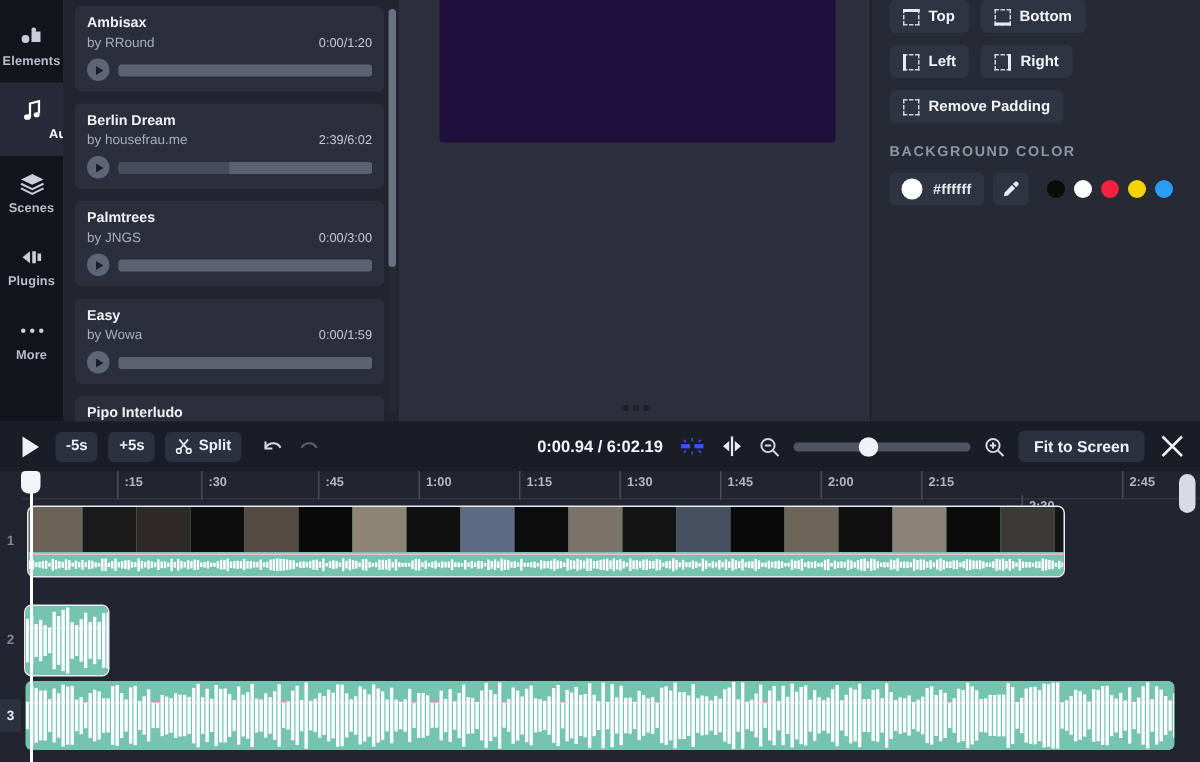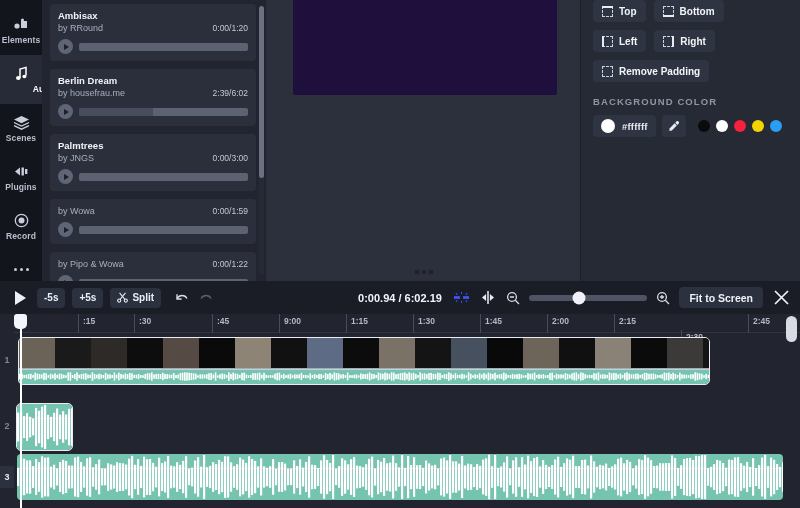--- a/index.html
+++ b/index.html
@@ -163,29 +163,20 @@
         <span class="rail-ico">
           <svg width="17" height="13" viewBox="0 0 17 13">
               <path d="M2 6.5 7 2.5v8z" fill="#c9cedb"></path>
               <rect x="8.5" y="2.5" width="2.4" height="8" fill="#c9cedb"></rect>
               <rect x="12" y="4" width="2.4" height="5" fill="#c9cedb"></rect>
             </svg>
         </span>
         <span class="rail-lb">Plugins</span>
       </div>
 
-      <div class="rail-item">
-        <span class="rail-ico">
-          <svg width="15" height="15" viewBox="0 0 15 15">
-              <circle cx="7.5" cy="7.5" r="6.2" fill="none" stroke="#c9cedb" stroke-width="1.3"></circle>
-              <circle cx="7.5" cy="7.5" r="3" fill="#c9cedb"></circle>
-            </svg>
-        </span>
-        <span class="rail-lb">Record</span>
-      </div>
 
       <div class="rail-item">
         <span class="rail-ico">
           <svg width="17" height="5" viewBox="0 0 17 5">
               <circle cx="2.5" cy="2.5" r="1.5" fill="#c9cedb"></circle>
               <circle cx="8.5" cy="2.5" r="1.5" fill="#c9cedb"></circle>
               <circle cx="14.5" cy="2.5" r="1.5" fill="#c9cedb"></circle>
             </svg>
         </span>
         <span class="rail-lb">More</span>
@@ -227,32 +218,34 @@
               <div class="tc-time">0:00/3:00</div>
             </div>
             <div class="tc-row3">
               <div class="playbtn"></div>
               <div class="bar">
                 <div class="bar-fill" style="width:0%"></div>
               </div>
             </div>
           </div>
           <div class="track-card">
+            <div class="tc-title">Easy</div>
             <div class="tc-row2">
               <div class="tc-artist">by Wowa</div>
               <div class="tc-time">0:00/1:59</div>
             </div>
             <div class="tc-row3">
               <div class="playbtn"></div>
               <div class="bar">
                 <div class="bar-fill" style="width:0%"></div>
               </div>
             </div>
           </div>
           <div class="track-card">
+            <div class="tc-title">Pipo Interludo</div>
             <div class="tc-row2">
               <div class="tc-artist">by Pipo &amp; Wowa</div>
               <div class="tc-time">0:00/1:22</div>
             </div>
             <div class="tc-row3">
               <div class="playbtn"></div>
               <div class="bar">
                 <div class="bar-fill" style="width:0%"></div>
               </div>
             </div>
@@ -406,21 +399,21 @@
     <div class="tick" style="left: 64px;">
           <span>:15</span>
         </div>
         <div class="tick" style="left: 120px;">
           <span>:30</span>
         </div>
         <div class="tick" style="left: 198px;">
           <span>:45</span>
         </div>
         <div class="tick" style="left: 265px;">
-          <span>9:00</span>
+          <span>1:00</span>
         </div>
         <div class="tick" style="left: 332px;">
           <span>1:15</span>
         </div>
         <div class="tick" style="left: 399px;">
           <span>1:30</span>
         </div>
         <div class="tick" style="left: 466px;">
           <span>1:45</span>
         </div>

